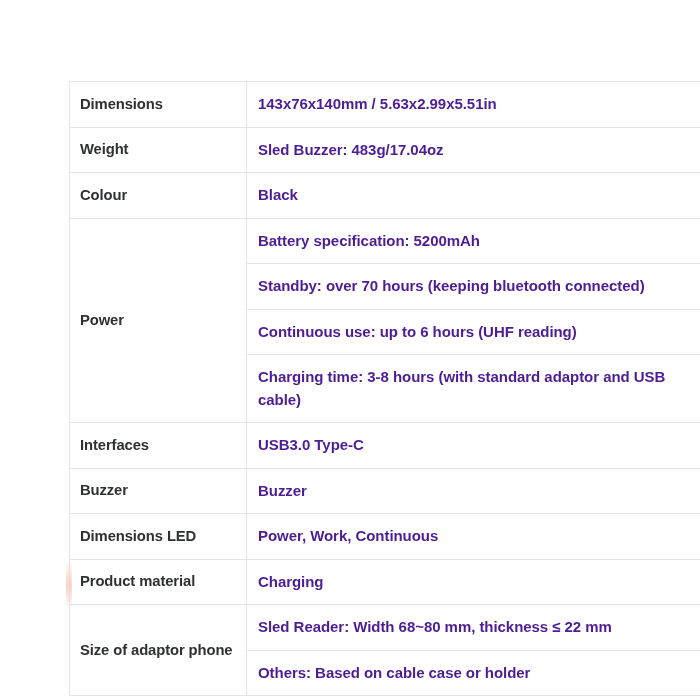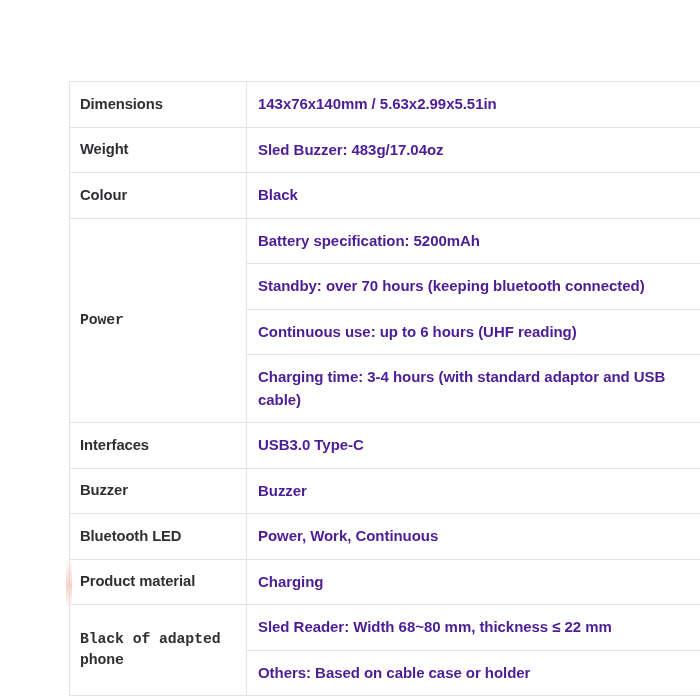--- a/index.html
+++ b/index.html
@@ -62,21 +62,20 @@
     font-size: 15px;
     font-weight: bold;
     color: #4c1d95;
     line-height: 1.5;
     letter-spacing: -0.05px;
   }
 
   
   td.spec-label.spanning {
     vertical-align: middle;
-    font-family: Liberation Mono, monospace;
   }
 
   
   .corner-tint {
     position: absolute;
     left: 54px;
     top: 560px;
     width: 6px;
     height: 46px;
     background: linear-gradient(to bottom,
@@ -111,40 +110,40 @@
             <td class="spec-label spanning" rowspan="4">Power</td>
             <td class="spec-value">Battery specification: 5200mAh</td>
           </tr>
           <tr>
             <td class="spec-value">Standby: over 70 hours (keeping bluetooth connected)</td>
           </tr>
           <tr>
             <td class="spec-value">Continuous use: up to 6 hours (UHF reading)</td>
           </tr>
           <tr>
-            <td class="spec-value">Charging time: 3-4 hours (with standard adaptor and USB cable)</td>
+            <td class="spec-value">Charging time: 3-8 hours (with standard adaptor and USB cable)</td>
           </tr>
           <tr>
             <td class="spec-label">Interfaces</td>
             <td class="spec-value">USB3.0 Type-C</td>
           </tr>
           <tr>
             <td class="spec-label">Buzzer</td>
             <td class="spec-value">Buzzer</td>
           </tr>
           <tr>
-            <td class="spec-label">Bluetooth LED</td>
+            <td class="spec-label">Dimensions LED</td>
             <td class="spec-value">Power, Work, Continuous</td>
           </tr>
           <tr>
             <td class="spec-label">Product material</td>
             <td class="spec-value">Charging</td>
           </tr>
           <tr>
-            <td class="spec-label spanning" rowspan="2">Black of adapted phone</td>
+            <td class="spec-label spanning" rowspan="2">Size of adaptor phone</td>
             <td class="spec-value">Sled Reader: Width 68~80 mm, thickness ≤ 22 mm</td>
           </tr>
           <tr>
             <td class="spec-value">Others: Based on cable case or holder</td>
           </tr>
         </tbody>
     </table>
   </div>
 
   <div class="corner-tint"></div>

